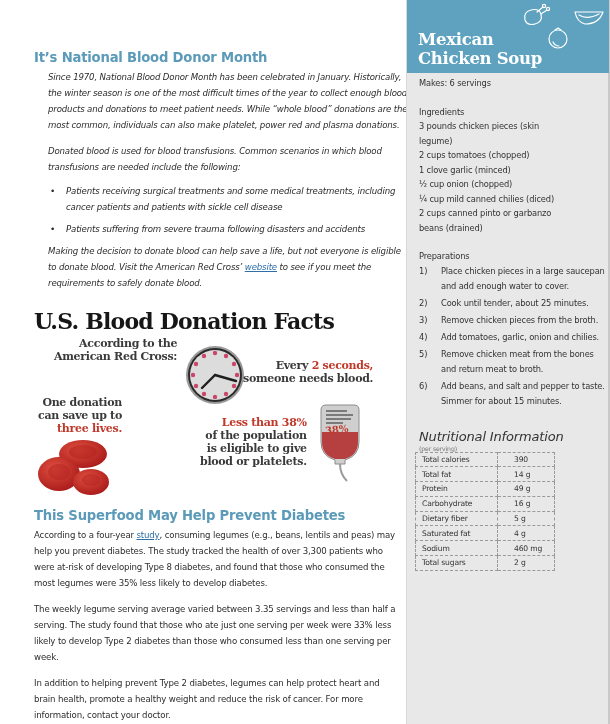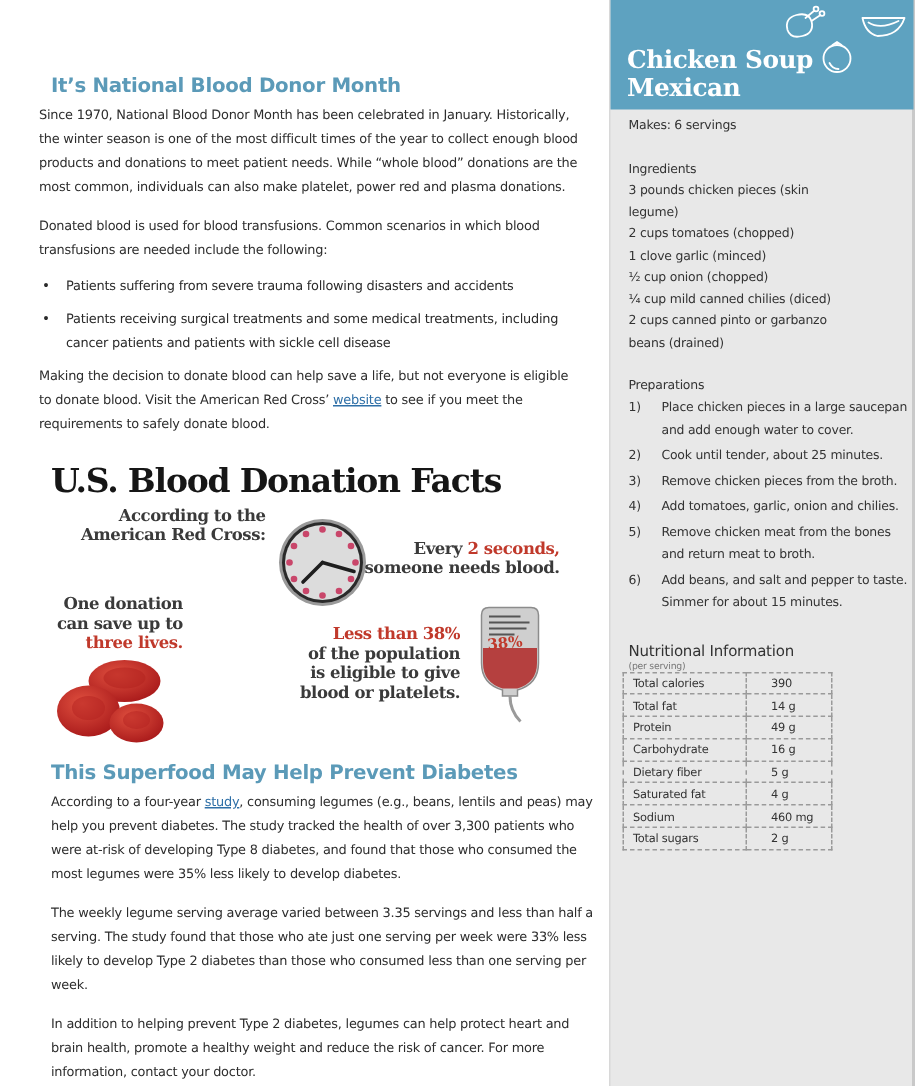--- a/index.html
+++ b/index.html
@@ -31,39 +31,39 @@
   
   .side { position: absolute; left: 406px; top: 0; width: 204px; height: 724px; background: #e8e8e8; border-right: 2px solid #c9c9c9; border-left: 1px solid #d8d8d8; }
   .side-head { position: absolute; left: 0; top: 0; width: 202px; height: 73px; background: #5ea2c0; }
   .side-title { position: absolute; left: 11px; top: 30px; font-family: "DejaVu Serif", serif; font-weight: 900; color: #ffffff; font-size: 16.5px; line-height: 19px; letter-spacing: -0.3px; }
   .side-icons { position: absolute; left: 110px; top: 2px; width: 90px; height: 48px; }
   .side-body { position: absolute; left: 12px; top: 76px; width: 186px; font-size: 8.3px; color: #333; letter-spacing: -0.15px; }
   .side-body .line { line-height: 14.5px; }
   .prep-list { list-style: none; }
   .prep-list li { position: relative; padding-left: 22px; line-height: 15px; margin-bottom: 2px; }
   .prep-list li .num { position: absolute; left: 0; top: 0; }
-  .nut-title { font-size: 10px; }
+  .nut-title { font-size: 13px; font-style: italic; }
   .nut-sub { font-size: 6.2px; color: #777; margin-top: 1px; }
   table.nut { border-collapse: collapse; width: 140px; margin-left: -4px; font-size: 7.6px; }
   table.nut td { border: 1px dashed #9a9a9a; height: 14.8px; padding: 0 0 0 6px; color: #333; }
   table.nut td.v { width: 57px; padding-left: 16px; }
 </style>
 </head>
 <body>
 
 <div class="main">
 
   <h2 class="h2" style="position:absolute; left:34px; top:50px;">It’s National Blood Donor Month</h2>
 
-  <div style="position:absolute; left:26px; top:69px;">
+  <div style="position:absolute; left:48px; top:69px;font-style:italic;">
     <p class="p">Since 1970, National Blood Donor Month has been celebrated in January. Historically, the winter season is one of the most difficult times of the year to collect enough blood products and donations to meet patient needs. While “whole blood” donations are the most common, individuals can also make platelet, power red and plasma donations.</p>
     <p class="p" style="margin-top:10px;">Donated blood is used for blood transfusions. Common scenarios in which blood transfusions are needed include the following:</p>
     <ul class="bullets">
+      <li>Patients receiving surgical treatments and some medical treatments, including cancer patients and patients with sickle cell disease</li>
       <li>Patients suffering from severe trauma following disasters and accidents</li>
-      <li>Patients receiving surgical treatments and some medical treatments, including cancer patients and patients with sickle cell disease</li>
     </ul>
     <p class="p"><span>Making the decision to donate blood can help save a life, but not everyone is eligible to donate blood. Visit the American Red Cross’ </span><span class="link">website</span><span> to see if you meet the requirements to safely donate blood.</span></p>
   </div>
 
   <div class="info">
     <div class="info-title">U.S. Blood Donation Facts</div>
 
     <div class="info-acc slab">
       <div>According to the</div>
       <div>American Red Cross:</div>
@@ -168,22 +168,22 @@
         </g>
 
         <g>
           <circle cx="41" cy="37" r="9"></circle>
           <path d="M38 28 L41 26 L44 28"></path>
           <path d="M36 40 Q38 44 42 44"></path>
         </g>
       </g>
     </svg>
     <div class="side-title">
+      <div>Mexican</div>
       <div>Chicken Soup</div>
-      <div>Mexican</div>
     </div>
   </div>
 
   <div class="side-body">
     <div class="line" style="margin-top:0;">Makes: 6 servings</div>
 
     <div style="margin-top:14px;">
       <div class="line">Ingredients</div>
       <div class="line">3 pounds chicken pieces (skin</div>
       <div class="line">legume)</div>

